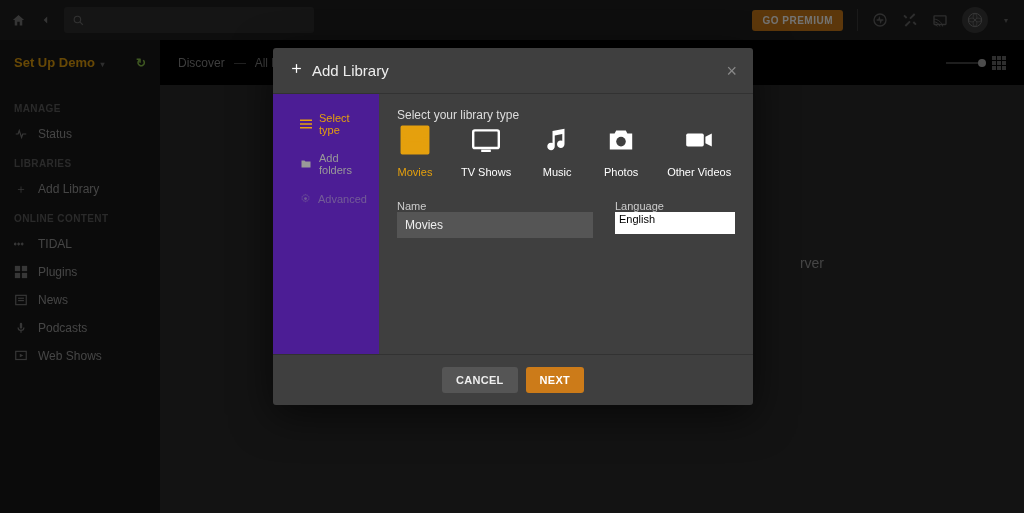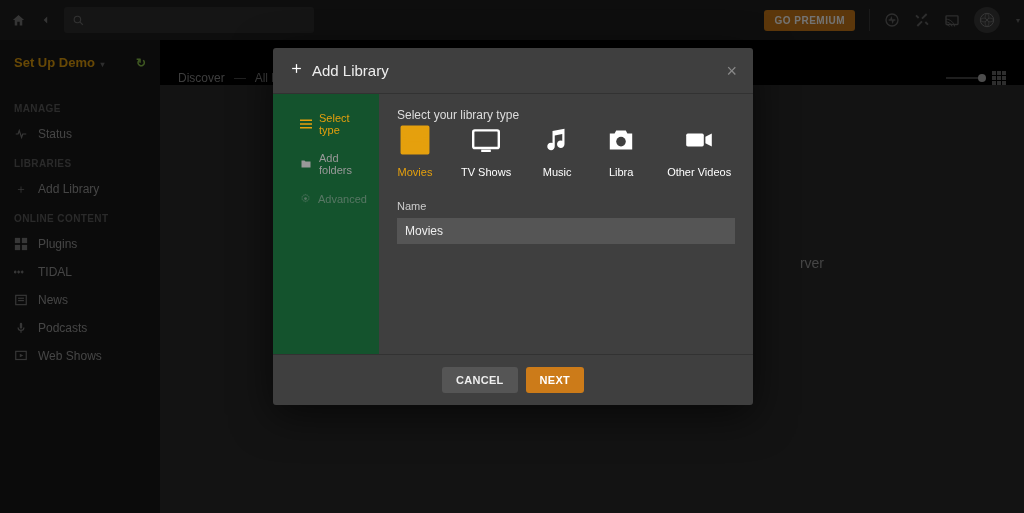--- a/index.html
+++ b/index.html
@@ -4,29 +4,29 @@
   <style>
     *{box-sizing:border-box;margin:0;padding:0;font-family:Arial,Helvetica,sans-serif;-webkit-font-smoothing:antialiased}
     body{width:1024px;height:513px;background:#000;overflow:hidden;color:#eee;position:relative}
     .overlay{position:absolute;inset:0;background:rgba(0,0,0,.55);pointer-events:none;z-index:5}
     
     .topbar{position:absolute;top:0;left:0;right:0;height:40px;background:#1f1f1f;display:flex;align-items:center;z-index:1}
     .nav-icons{display:flex;align-items:center;padding-left:10px;gap:12px;color:#666}
     .ico{width:16px;height:16px;display:inline-flex;align-items:center;justify-content:center}
     .search-wrap{margin-left:10px;width:250px;height:26px;background:#303030;border-radius:3px;display:flex;align-items:center;padding-left:8px}
     .search-wrap svg{opacity:.5}
-    .top-right{margin-left:auto;display:flex;align-items:center;gap:14px;padding-right:4px}
+    .top-right{margin-left:auto;display:flex;align-items:center;gap:14px;padding-right:16px}
     .premium{background:#cc7b19;color:#fff;font-size:10px;font-weight:bold;padding:5px 10px;border-radius:3px;letter-spacing:.5px}
     .top-divider{width:1px;height:22px;background:#3a3a3a}
     .top-right .ico{color:#666}
     .avatar{width:26px;height:26px;border-radius:50%;background:#3a3a3a;display:flex;align-items:center;justify-content:center;position:relative}
     .avatar svg path{stroke:#777}
     .caret{font-size:8px;color:#666;margin-left:2px}
     
-    .subhead{position:absolute;top:40px;left:0;right:0;height:45px;display:flex;align-items:flex-end;z-index:1}
+    .subhead{position:absolute;top:40px;left:0;right:0;height:45px;display:flex;align-items:center;z-index:1}
     .setup{width:160px;height:45px;background:#191919;display:flex;align-items:center;padding:0 14px;font-size:13px;font-weight:bold;color:#e5a00d;justify-content:space-between}
     .setup .refresh{color:#8bc34a;font-size:12px}
     .crumbs{padding-left:18px;font-size:12px;color:#888}
     .crumbs .sep{margin:0 6px;color:#555}
     .right-tools{margin-left:auto;display:flex;align-items:center;gap:10px;padding-right:18px;color:#666}
     .slider{width:36px;height:2px;background:#444;position:relative}
     .slider::after{content:"";position:absolute;right:-4px;top:-3px;width:8px;height:8px;border-radius:50%;background:#aaa}
     .grid-ico{display:grid;grid-template-columns:repeat(3,4px);grid-template-rows:repeat(3,4px);gap:1px}
     .grid-ico span{background:#666}
     
@@ -37,36 +37,36 @@
     
     .main{position:absolute;left:160px;right:0;top:85px;bottom:0;background:#2a2a2a;z-index:1}
     .main-text{position:absolute;right:200px;top:170px;color:#999;font-size:14px}
     
     .modal{position:absolute;z-index:10;left:273px;top:48px;width:480px;background:#3f3f3f;border-radius:3px;box-shadow:0 10px 40px rgba(0,0,0,.6);color:#eee}
     .m-head{display:flex;align-items:center;padding:13px 16px;border-bottom:1px solid rgba(0,0,0,.2)}
     .m-head .plus{margin-right:8px}
     .m-title{font-size:15px}
     .m-close{margin-left:auto;color:#888;font-size:18px;line-height:1;cursor:pointer}
     .m-body{display:flex;min-height:260px}
-    .steps{width:106px;background:#14532d;padding:10px 16px;font-size:11px}
+    .steps{width:106px;background:#4c1d95;padding:10px 16px;font-size:11px}
     .step{display:flex;align-items:center;gap:7px;padding:8px 11px;color:#999}
     .step.active{color:#e5a00d}
     .step.muted{opacity:.5}
     .step .sic{width:13px;height:13px;display:inline-flex;align-items:center;justify-content:center}
     .pane{flex:1;padding:14px 18px}
     .pane-title{font-size:12px;color:#ddd;}
     .types{display:flex;gap:28px;margin-bottom:22px}
     .type{display:flex;flex-direction:column;align-items:center;color:#fff;font-size:11px;cursor:pointer}
     .type .ticon{width:36px;height:36px;display:flex;align-items:center;justify-content:center;margin-bottom:8px}
     .type.active{color:#e5a00d}
     .type.active .ticon svg *{fill:#e5a00d;stroke:#e5a00d}
     .form-row{display:flex;gap:22px}
     .fld{flex:1}
     .fld.lang{flex:0 0 120px}
-    .flabel{font-size:11px;color:#ccc;margin-bottom:6px;display:block}
+    .flabel{font-size:11px;color:#ccc;display:block}
     .finput{width:100%;height:26px;background:#555;border:none;color:#eee;padding:0 8px;font-size:12px}
     .fselect{width:100%;height:22px;background:#fff;color:#000;font-size:11px;padding:1px 4px}
     .m-foot{padding:12px 14px;border-top:1px solid rgba(0,0,0,.2);display:flex;justify-content:center;gap:8px}
     .btn{padding:7px 14px;border:none;border-radius:3px;font-size:11px;font-weight:bold;cursor:pointer;letter-spacing:.3px}
     .btn-cancel{background:#555;color:#eee}
     .btn-next{background:#cc7b19;color:#fff}
   </style>
 </head>
 <body>
 
@@ -158,38 +158,38 @@
 
   <div class="side-h">LIBRARIES</div>
   <div class="side-item">
     <span class="siico">＋</span>
     <span>Add Library</span>
   </div>
 
   <div class="side-h">ONLINE CONTENT</div>
   <div class="side-item">
     <span class="siico">
+        <svg viewBox="0 0 24 8" width="14" height="8" fill="currentColor">
+          <rect x="0" y="2" width="4" height="4" transform="rotate(45 2 4)"></rect>
+          <rect x="6" y="2" width="4" height="4" transform="rotate(45 8 4)"></rect>
+          <rect x="12" y="2" width="4" height="4" transform="rotate(45 14 4)"></rect>
+        </svg>
+      </span>
+    <span>TIDAL</span>
+  </div>
+  <div class="side-item">
+    <span class="siico">
         <svg viewBox="0 0 16 16" width="12" height="12" fill="currentColor">
           <rect x="1" y="1" width="6" height="6"></rect>
           <rect x="9" y="1" width="6" height="6"></rect>
           <rect x="1" y="9" width="6" height="6"></rect>
           <rect x="9" y="9" width="6" height="6"></rect>
         </svg>
       </span>
     <span>Plugins</span>
-  </div>
-  <div class="side-item">
-    <span class="siico">
-        <svg viewBox="0 0 24 8" width="14" height="8" fill="currentColor">
-          <rect x="0" y="2" width="4" height="4" transform="rotate(45 2 4)"></rect>
-          <rect x="6" y="2" width="4" height="4" transform="rotate(45 8 4)"></rect>
-          <rect x="12" y="2" width="4" height="4" transform="rotate(45 14 4)"></rect>
-        </svg>
-      </span>
-    <span>TIDAL</span>
   </div>
   <div class="side-item">
     <span class="siico">
         <svg viewBox="0 0 24 24" width="12" height="12" fill="none" stroke="currentColor" stroke-width="2">
           <rect x="3" y="4" width="18" height="16"></rect>
           <line x1="7" y1="9" x2="17" y2="9"></line>
           <line x1="7" y1="13" x2="17" y2="13"></line>
         </svg>
       </span>
     <span>News</span>
@@ -299,37 +299,41 @@
           </span>
           <span>Music</span>
         </div>
         <div class="type">
           <span class="ticon">
             <svg viewBox="0 0 40 40" width="32" height="32" fill="#fff">
                 <path d="M6 12h6l2-4h12l2 4h6v20H6z"></path>
                 <circle cx="20" cy="22" r="6" fill="#3f3f3f"></circle>
               </svg>
           </span>
-          <span>Libra</span>
+          <span>Photos</span>
         </div>
         <div class="type">
           <span class="ticon">
             <svg viewBox="0 0 40 40" width="32" height="32" fill="#fff">
                 <rect x="4" y="12" width="22" height="16" rx="2"></rect>
                 <path d="M28 16l8-4v16l-8-4z"></path>
               </svg>
           </span>
           <span>Other Videos</span>
         </div>
       </div>
       <div class="form-row">
         <div class="fld">
           <label class="flabel">Name</label>
           <input class="finput" value="Movies" style="">
         </div>
+        <div class="fld lang">
+          <label class="flabel">Language</label>
+          <div class="fselect">English</div>
+        </div>
       </div>
     </div>
   </div>
   <div class="m-foot">
     <button class="btn btn-cancel">CANCEL</button>
     <button class="btn btn-next">NEXT</button>
   </div>
 </div>
 
 </body></html>

